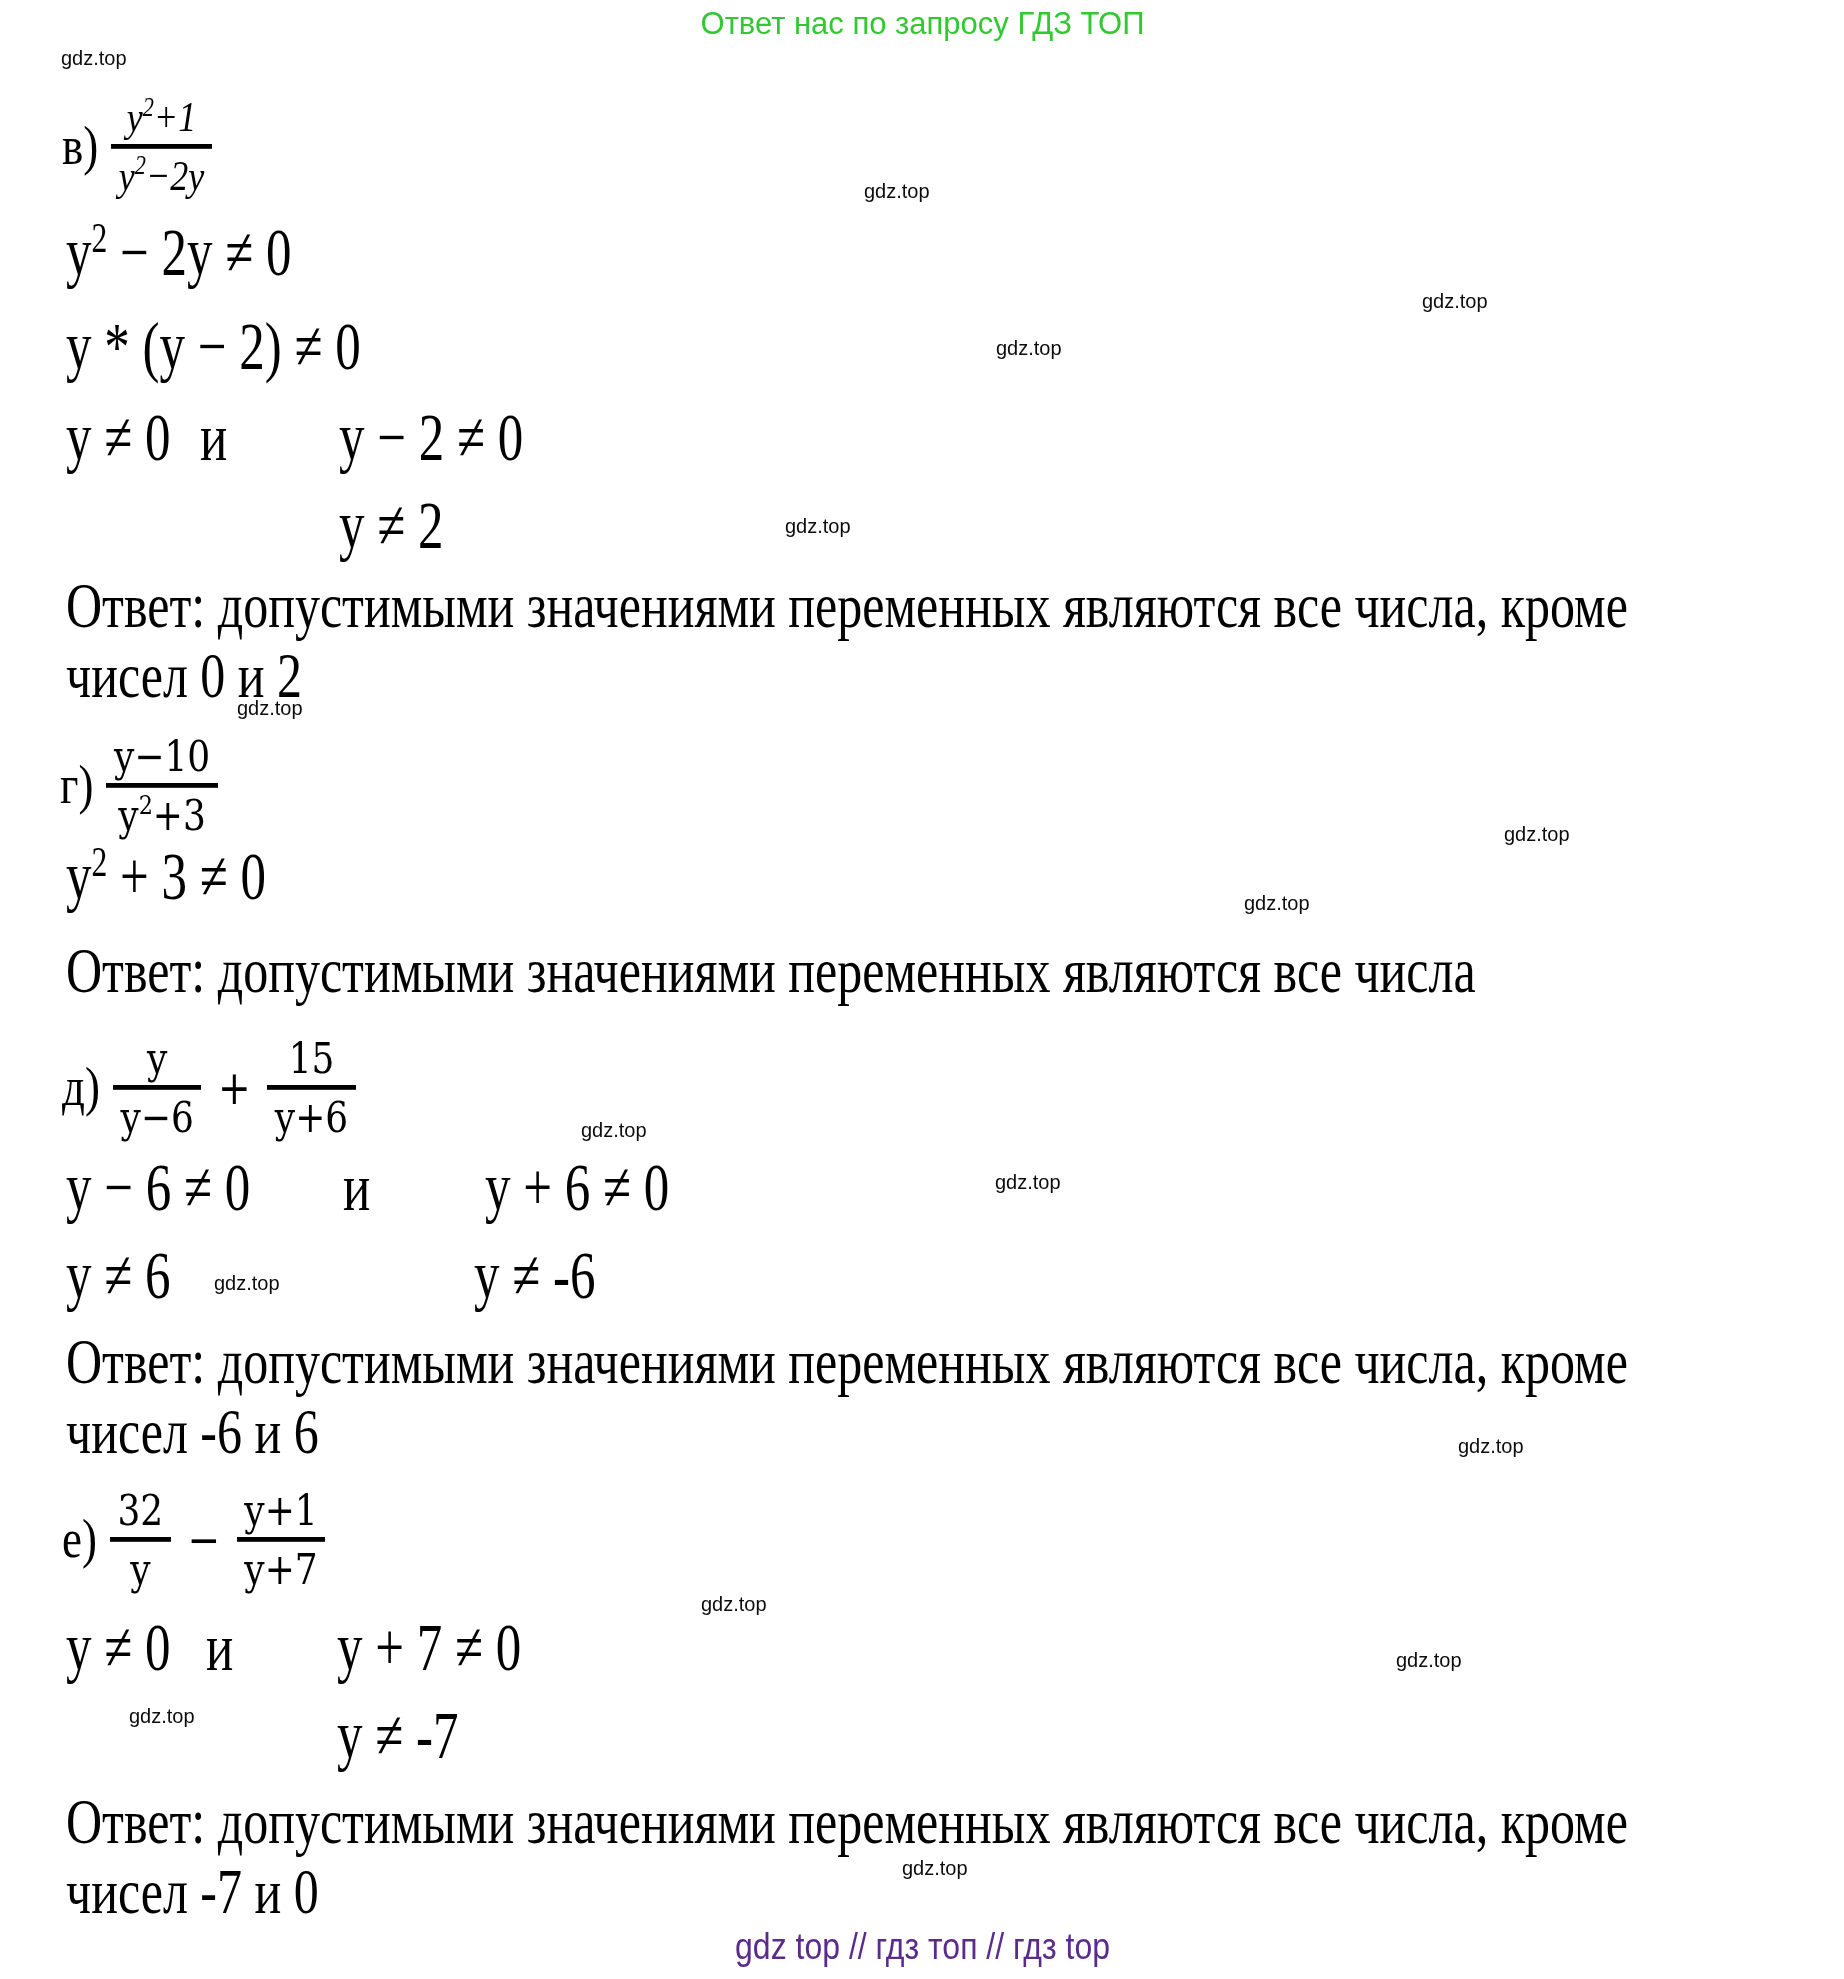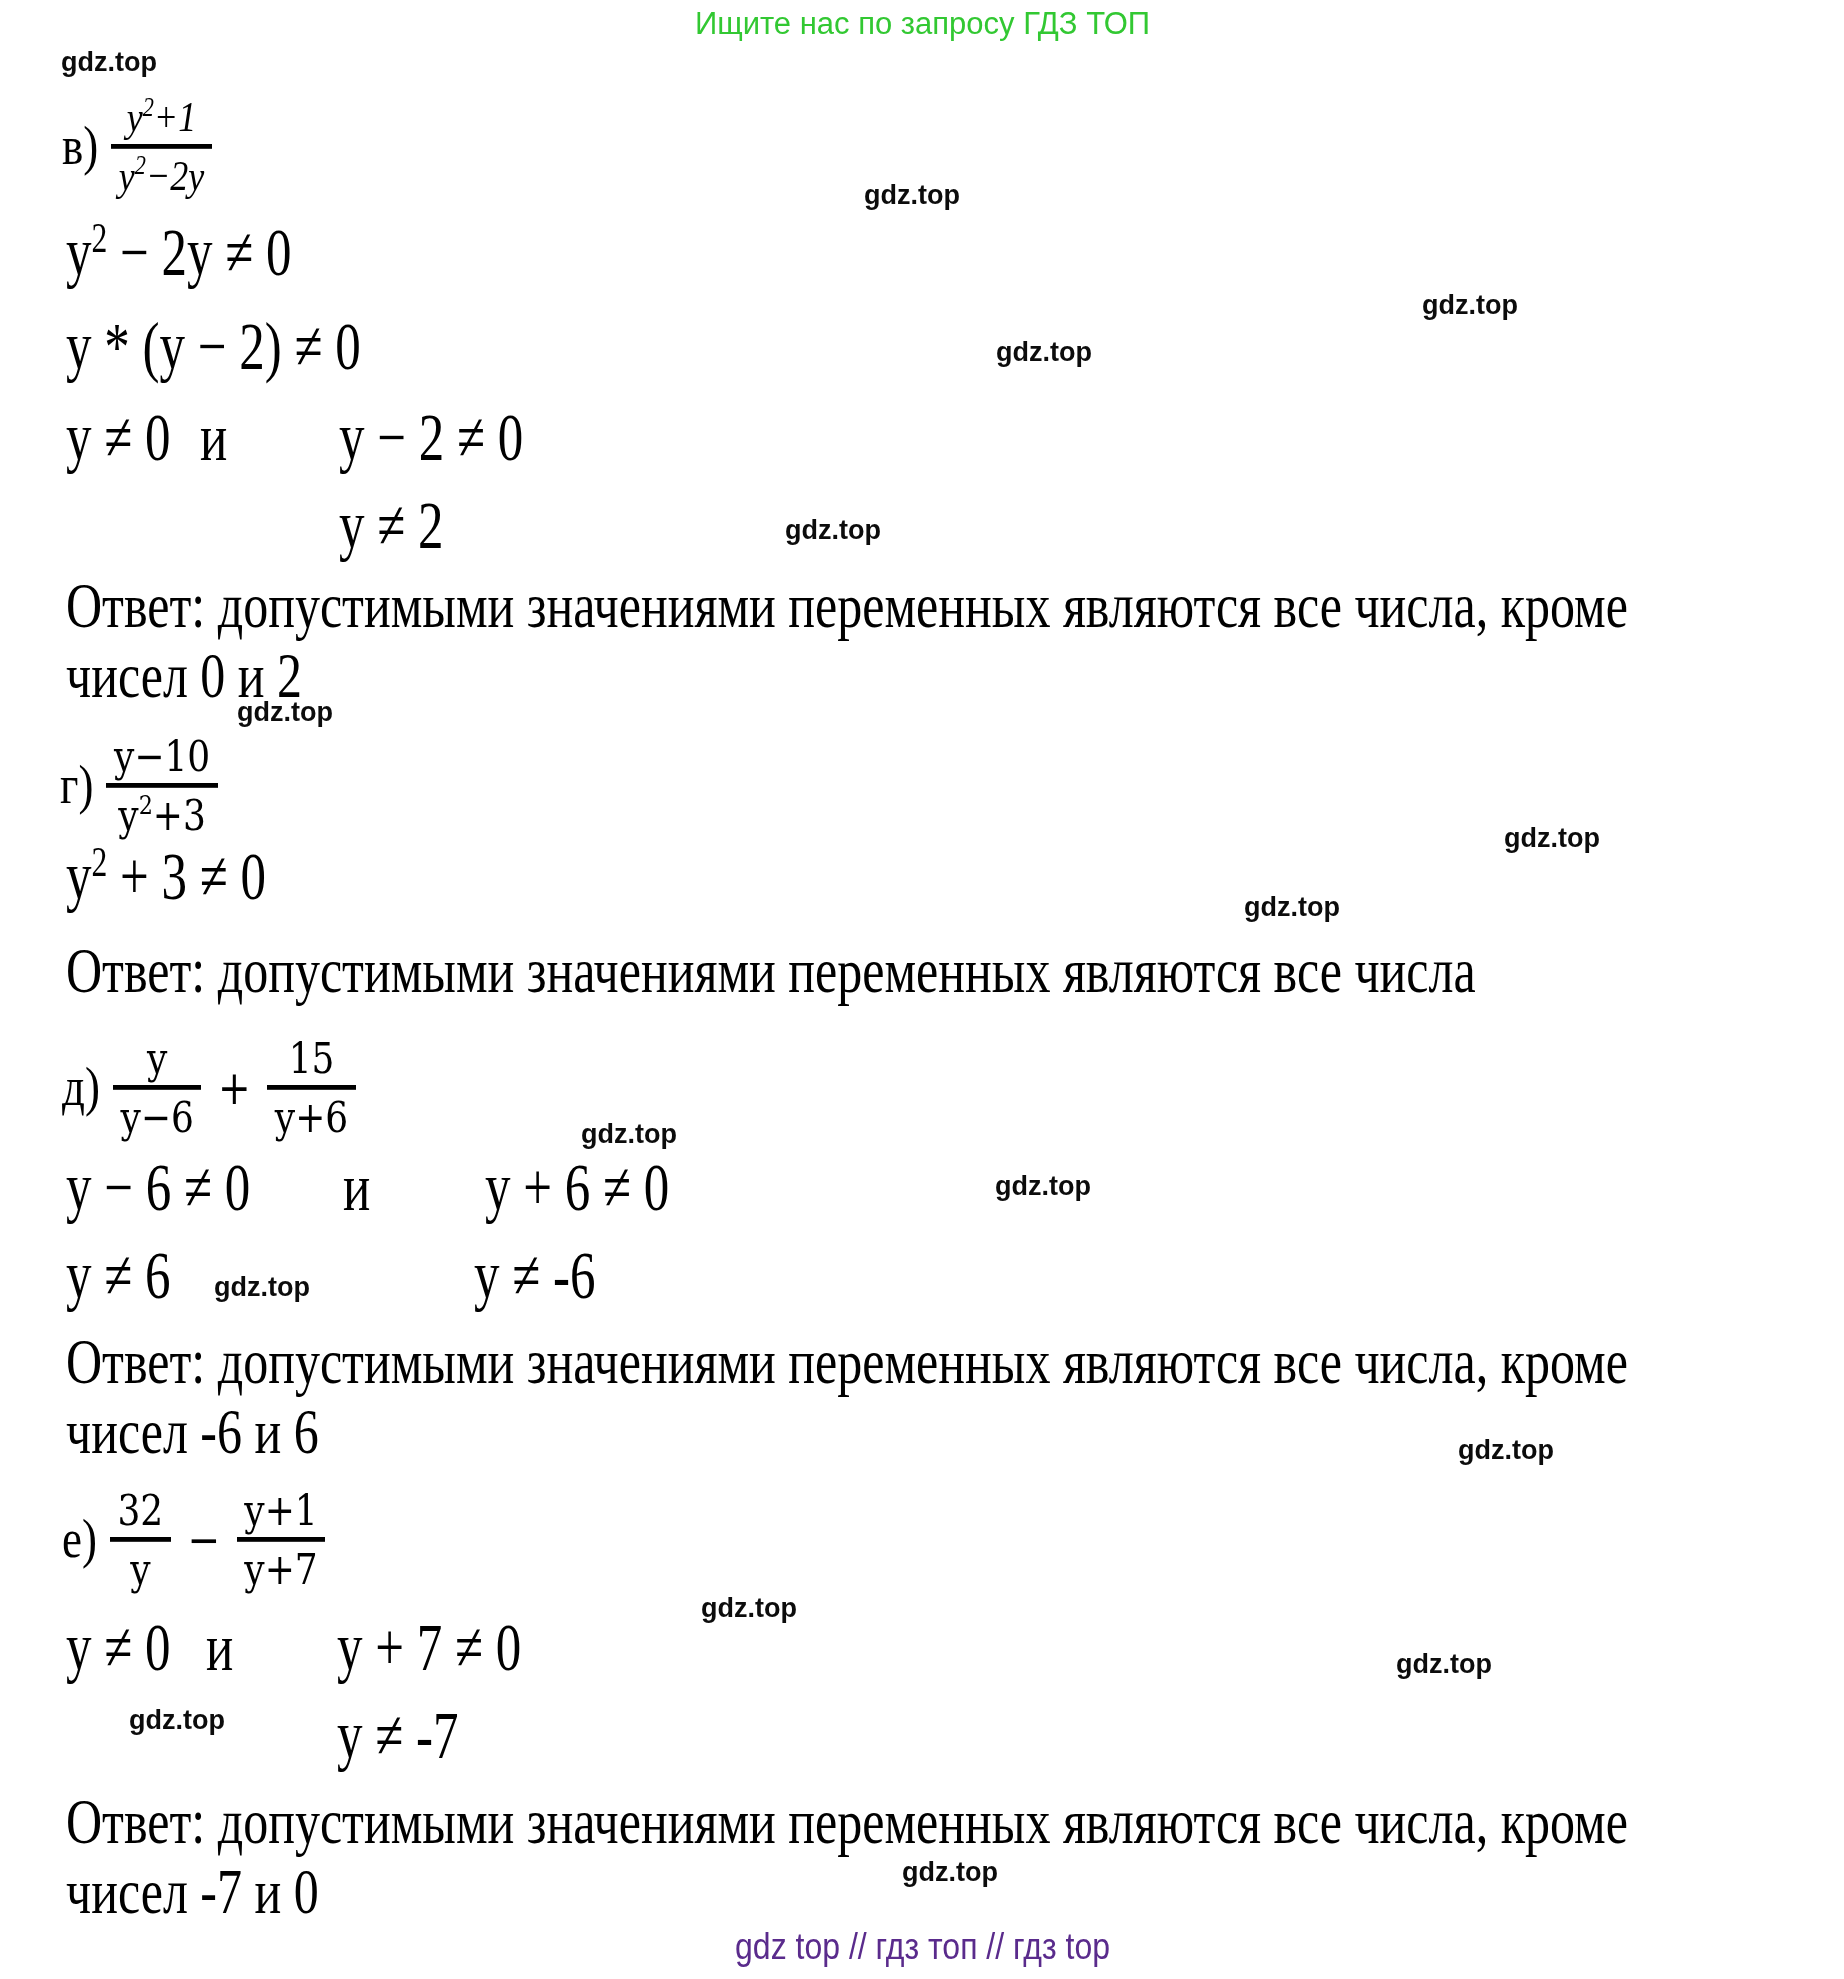--- a/index.html
+++ b/index.html
@@ -16,24 +16,23 @@
   .banner{
     position:absolute; left:0; top:5.6px; width:100%;
     text-align:center;
     font-family:"Liberation Sans", sans-serif;
     font-size:31px;
   }
   
   .wm{
     position:absolute;
     font-family:"Liberation Sans", sans-serif;
-    font-size:27px;
+    font-size:20px;
     color:#0c0c0c;
     white-space:nowrap;
-    font-weight:bold;
   }
   
   .eq{
     position:absolute;
     font-family:"Liberation Serif", serif;
     font-size:51px;
     white-space:nowrap;
     transform:scaleY(1.33);
     transform-origin:left top;
     line-height:1.1;
@@ -104,21 +103,21 @@
     font-size:32px;
     transform:scaleY(1.15);
     transform-origin:center top;
   }
 </style>
 </head>
 <body>
 
 <div class="page">
 
-  <div class="banner" style="color: rgb(50, 200, 50);">Ищите нас по запросу ГДЗ ТОП</div>
+  <div class="banner" style="color: rgb(50, 200, 50);">Ответ нас по запросу ГДЗ ТОП</div>
 
   <span class="wm" style="left:61px;  top:47px;">gdz.top</span>
   <span class="wm" style="left:864px; top:180px;">gdz.top</span>
   <span class="wm" style="left:1422px;top:290px;">gdz.top</span>
   <span class="wm" style="left:996px;top:337px;">gdz.top</span>
   <span class="wm" style="left:785px; top:515px;">gdz.top</span>
   <span class="wm" style="left:237px; top:697px;">gdz.top</span>
   <span class="wm" style="left:1504px;top:823px;">gdz.top</span>
   <span class="wm" style="left:1244px;top:892px;">gdz.top</span>
   <span class="wm" style="left:581px; top:1119px;">gdz.top</span>

